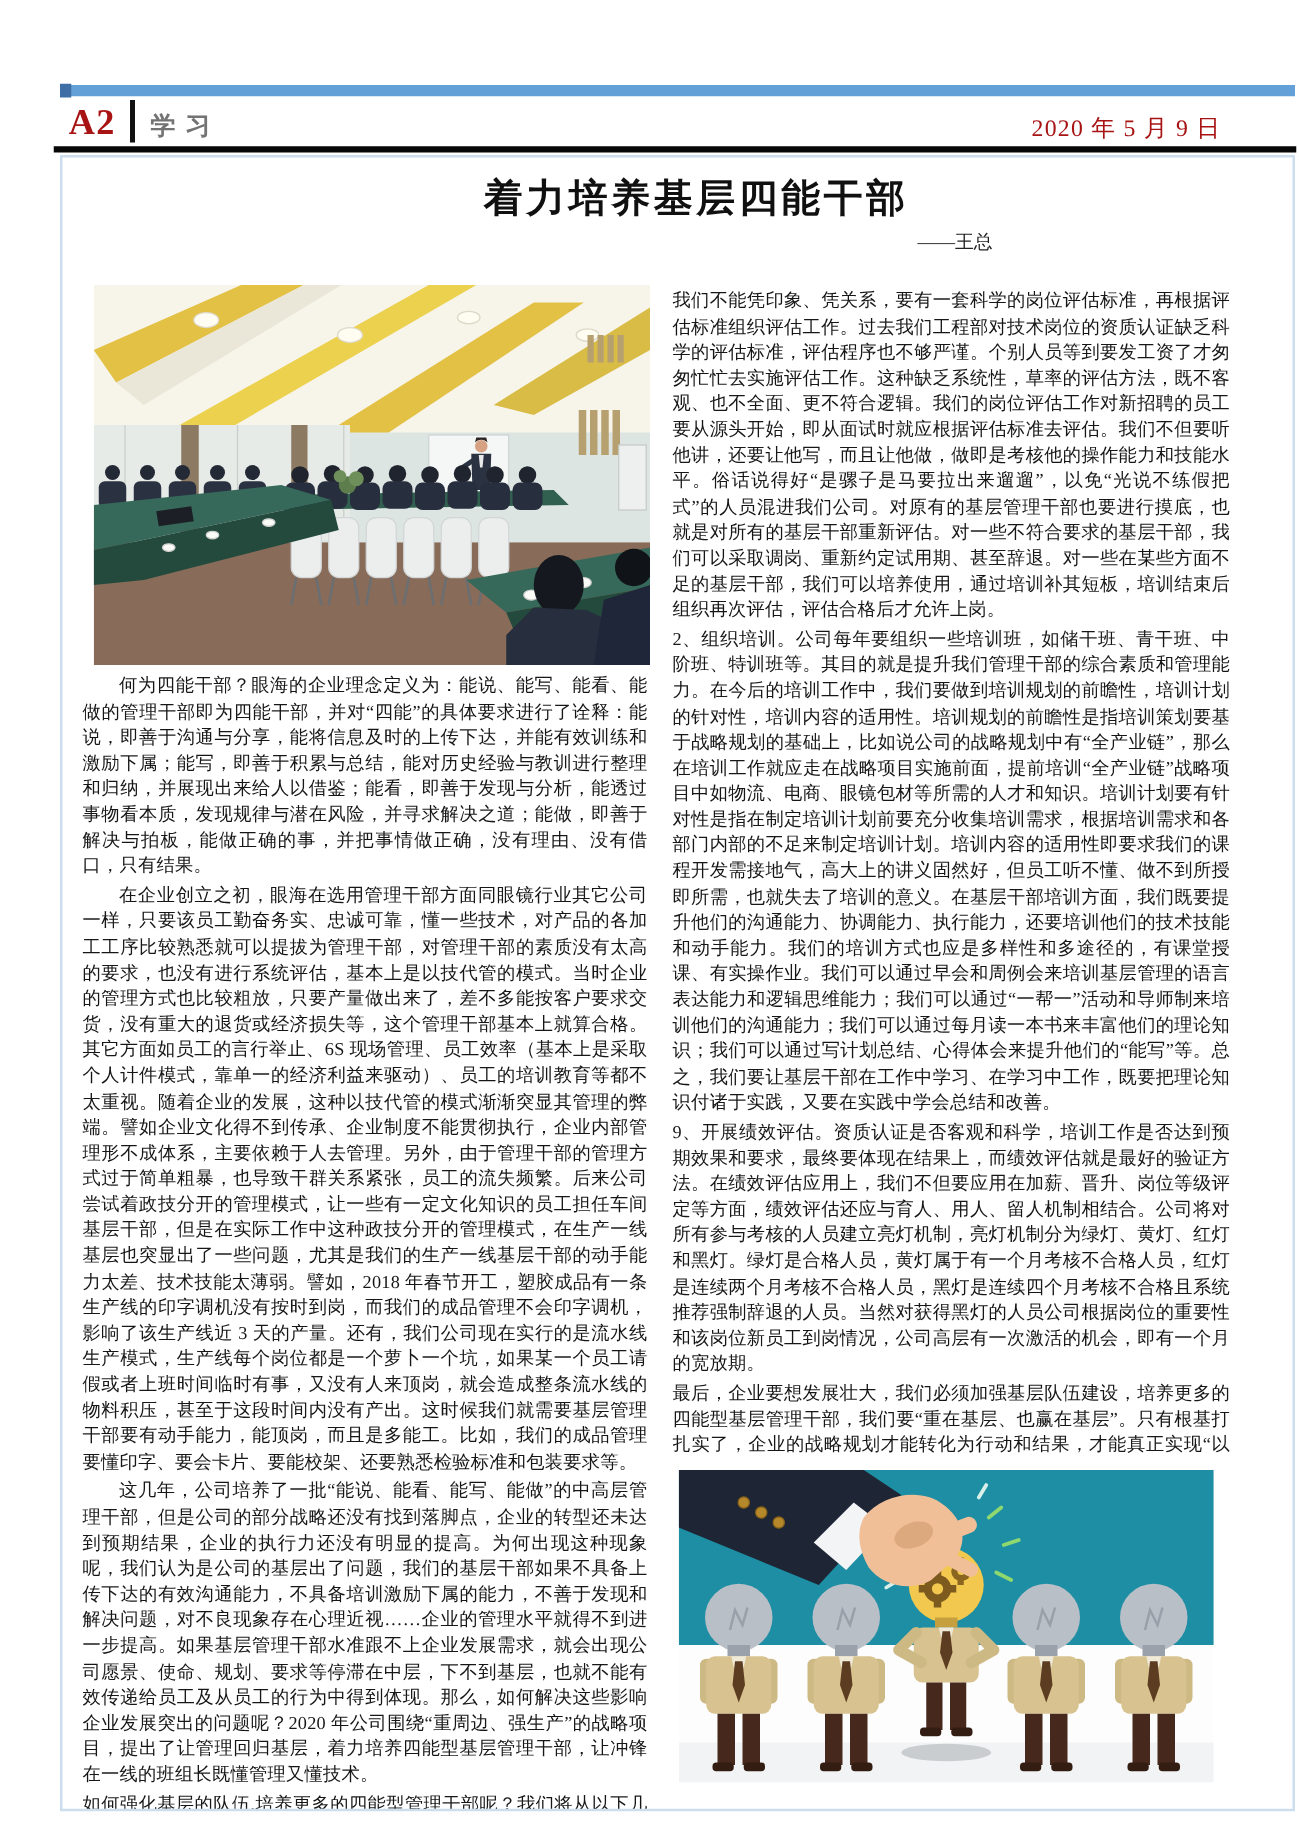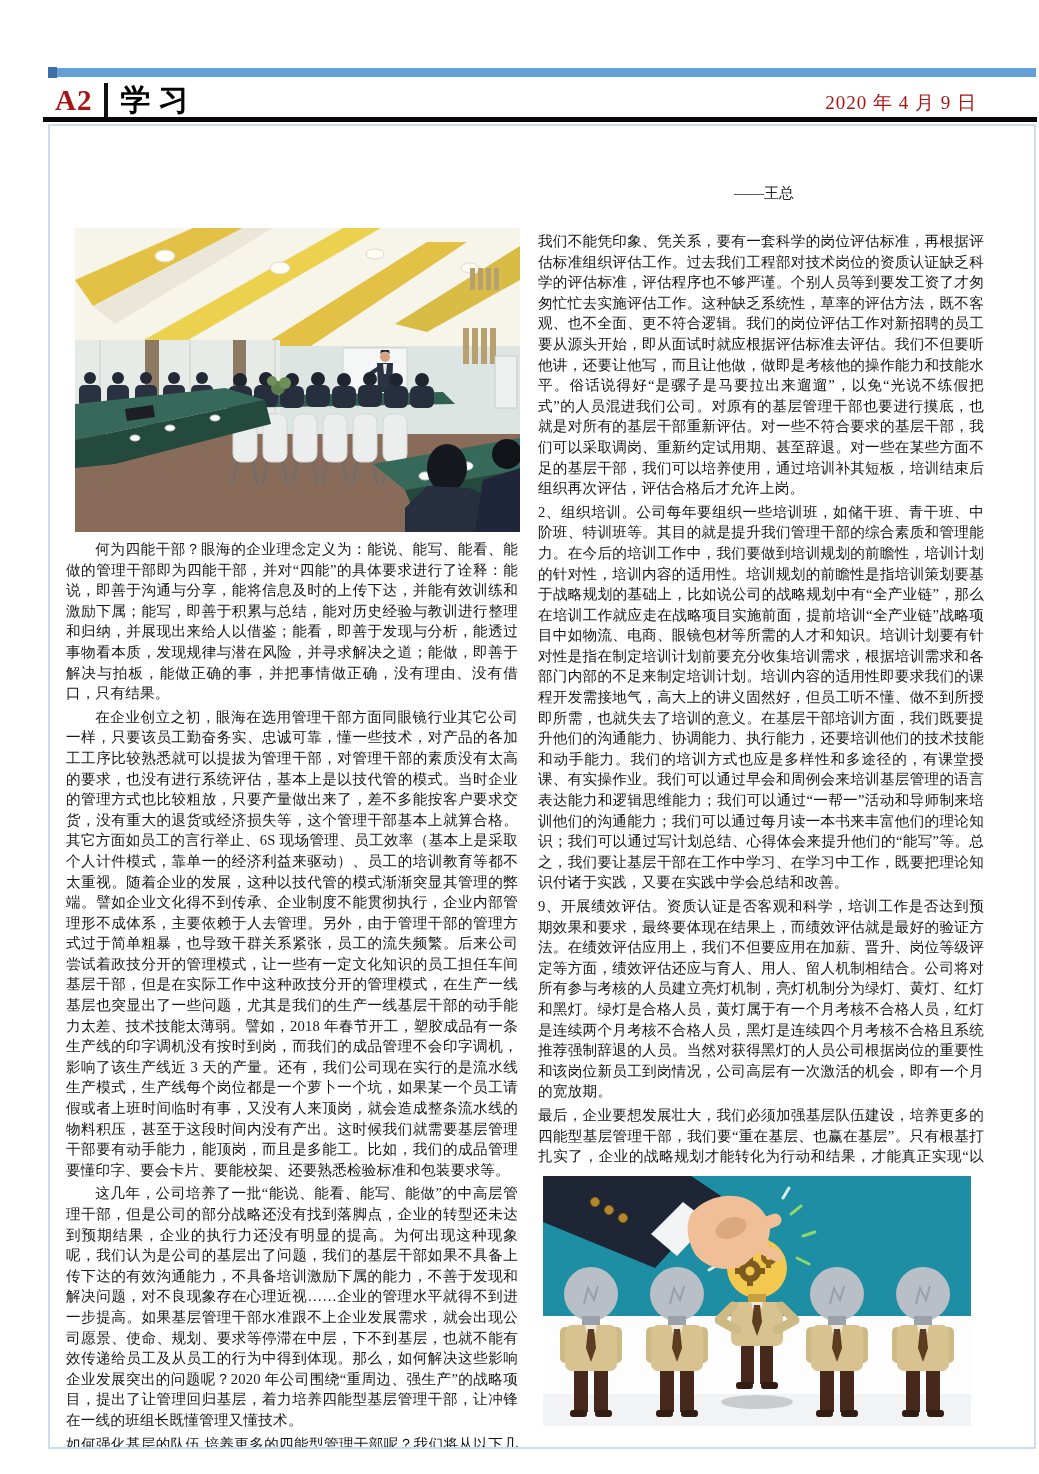--- a/index.html
+++ b/index.html
@@ -6,21 +6,21 @@
   body{
     width:1039px;height:1474px;background:#ffffff;position:relative;
     font-family:"Liberation Serif","DejaVu Serif",serif;
     -webkit-font-smoothing:antialiased;
   }
   .topbar{position:absolute;left:48px;top:68px;width:988px;height:9px;background:#64a0d8;}
   .topbar::before{content:"";position:absolute;left:0;top:-1px;width:9px;height:11px;background:#3f6ea6;}
   .masthead{position:absolute;left:55px;top:80px;width:930px;height:40px;}
   .edition{font-size:29px;font-weight:bold;color:#a81414;letter-spacing:1px;}
   .mast-divider{display:inline-block;width:4px;height:34px;background:#111;margin:0 12px -7px 12px;}
-  .section{font-size:30px;font-weight:bold;color:#000000;letter-spacing:8px;text-align:center;}
+  .section{font-size:20px;font-weight:bold;color:#737373;letter-spacing:8px;text-align:center;}
   .date{position:absolute;right:8px;top:10px;font-size:19px;color:#a81414;letter-spacing:1px;}
   .rule{position:absolute;left:43px;top:117px;width:994px;height:5px;background:#070707;}
   .content{
     position:absolute;left:48px;top:124px;width:984px;height:1321px;
     border:2px solid #ccdeee;background:#fff;overflow:hidden;
   }
   .title{
     position:absolute;left:0;top:12px;width:100%;margin:0;text-align:center;
     font-size:31px;font-weight:bold;color:#101010;letter-spacing:3px;padding-left:30px;box-sizing:border-box;
   }
@@ -37,26 +37,27 @@
 </style>
 </head>
 <body>
 
 <div class="page">
 
   <div class="topbar"></div>
 
   <div class="masthead">
     <span class="edition">A2</span><span class="mast-divider"></span><span class="section">学习</span>
-    <span class="date">2020 年 4 月 9 日</span>
+    <span class="date">2020 年 5 月 9 日</span>
   </div>
 
   <div class="rule"></div>
 
   <div class="content">
+    <h1 class="title">着力培养基层四能干部</h1>
     <div class="byline">——王总</div>
 
     <div class="col col-left">
       <svg class="photo" width="445" height="304" viewBox="0 0 445 304" xmlns="http://www.w3.org/2000/svg">
 
         <g>
           <rect x="0" y="0" width="445" height="130" fill="#f7f4ea"></rect>
           <polygon points="0,52 118,0 168,0 18,78" fill="#e3c144"></polygon>
           <polygon points="18,78 168,0 198,0 40,96" fill="#eae6d8"></polygon>
           <polygon points="58,118 268,0 306,0 96,122" fill="#ecd14f"></polygon>

